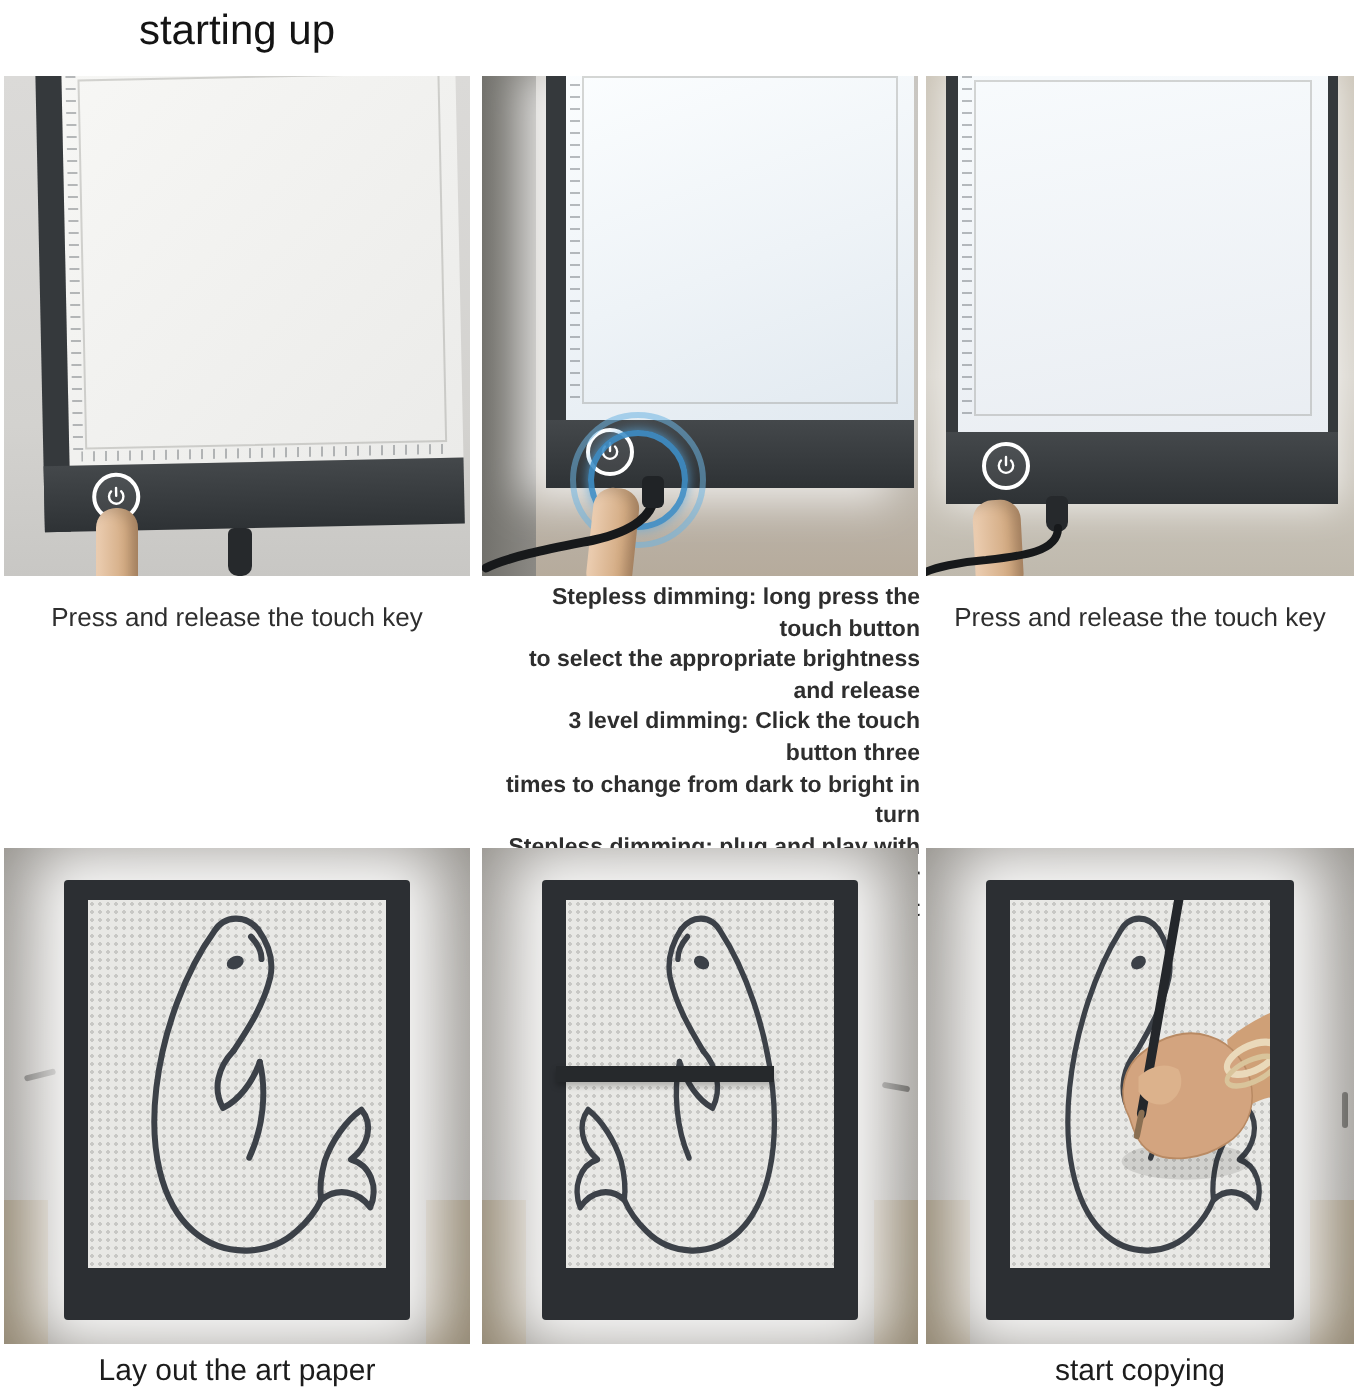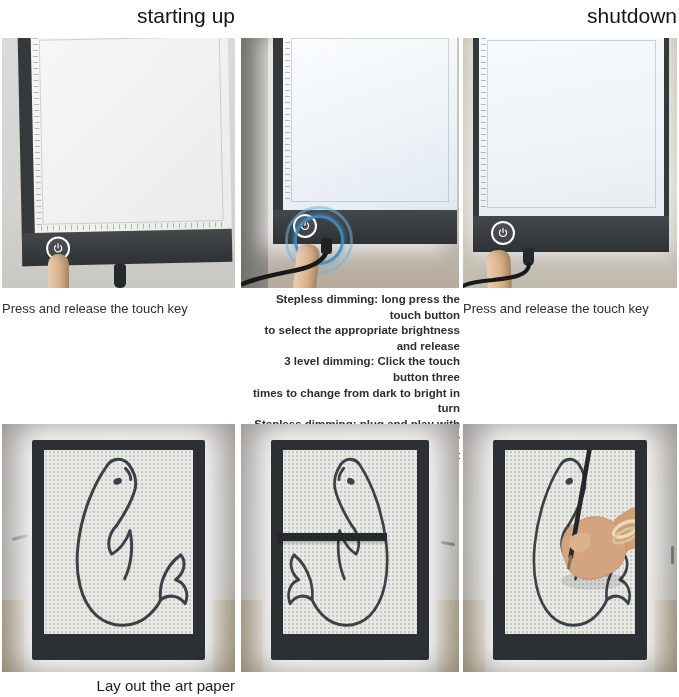--- a/index.html
+++ b/index.html
@@ -1,29 +1,29 @@
 <!DOCTYPE html>
 <html style="--pad-frame: #35393c; --glow-blue: #4a9fd8; --skin: #d8b091; --paper: #e8e8e5; --led-white: #ffffff;"><head>
 <meta charset="utf-8">
 <style>
   html,body{margin:0;padding:0;background:#fff;}
   .canvas{position:relative;width:679px;height:697px;background:#fff;overflow:hidden;
           font-family:"Liberation Sans","DejaVu Sans",sans-serif;color:#222;}
-  .title{position:absolute;top:1px;height:30px;line-height:30px;text-align:right;
+  .title{position:absolute;top:1px;height:30px;line-height:30px;text-align:center;
          font-size:21px;color:#141414;}
   .t1{left:2px;width:233px;} .t2{left:241px;width:218px;} .t3{left:463px;width:214px;}
 
   .photo{position:absolute;overflow:hidden;}
   .row1{top:38px;height:250px;} .row2{top:424px;height:248px;}
   .c1{left:2px;width:233px;} .c2{left:241px;width:218px;} .c3{left:463px;width:214px;}
 
-  .caption-line{position:absolute;top:301px;font-size:13px;color:#2e2e2e;}
+  .caption-line{position:absolute;top:301px;font-size:13px;text-align:center;color:#2e2e2e;}
   .caption-block{position:absolute;left:246px;top:292px;width:214px;font-size:11.5px;
                  line-height:15.6px;color:#2e2e2e;white-space:pre-line;text-align:right;font-weight:bold;}
-  .caption-bottom{position:absolute;top:677px;font-size:15px;text-align:right;color:#1c1c1c;}
+  .caption-bottom{position:absolute;top:677px;font-size:15px;text-align:center;color:#1c1c1c;}
 
   
   .p1{background:linear-gradient(180deg,#dbdad8 0%,#d3d2cf 70%,#c8c7c4 100%);}
   .p2{background:linear-gradient(180deg,#c6c3be 0%,#c0bcb5 70%,#b6ab9c 100%);}
   .p3{background:linear-gradient(180deg,#c9c2b5 0%,#d7d3cb 60%,#bfb9ad 100%);}
   .wall-strip{position:absolute;left:0;top:0;width:27px;height:100%;
               background:linear-gradient(90deg,#72716c,#8b8984);}
   .pad{position:absolute;}
   .pad1{left:18px;top:-8px;width:210px;height:234px;transform:rotate(-1.2deg);}
   .pad2{left:32px;top:-8px;width:184px;height:214px;box-shadow:-12px 6px 20px rgba(255,255,255,.75);}
@@ -77,21 +77,20 @@
   .flip{transform:scaleX(-1);}
   .copy-bar{position:absolute;left:-5px;top:45%;width:81%;height:8px;background:#26292c;
             box-shadow:0 2px 3px rgba(0,0,0,.25);}
 </style>
 </head>
 <body>
 
 <div class="canvas">
 
   <div class="title t1">starting up</div>
-  <div class="title t3">shutdown</div>
 
   <div class="photo row1 c1 p1">
     <div class="pad pad1">
       <div class="pad-surface">
         <div class="inner-line"></div>
         <div class="ticks-v"></div>
         <div class="ticks-h"></div>
       </div>
       <div class="pad-left"></div>
       <div class="pad-bottom">
@@ -235,14 +234,15 @@
           <g fill="none" stroke-linecap="round">
             <ellipse cx="158" cy="86" rx="17" ry="7" transform="rotate(-20 158 86)" stroke="#ead9ba" stroke-width="4"></ellipse>
             <ellipse cx="158" cy="93" rx="17" ry="6" transform="rotate(-20 158 93)" stroke="#d9c49b" stroke-width="3"></ellipse>
           </g>
         </svg>
       </div>
     </div>
   </div>
 
   <div class="caption-bottom c1">Lay out the art paper</div>
+  <div class="caption-bottom c3">start copying</div>
 
 </div>
 
 </body></html>

